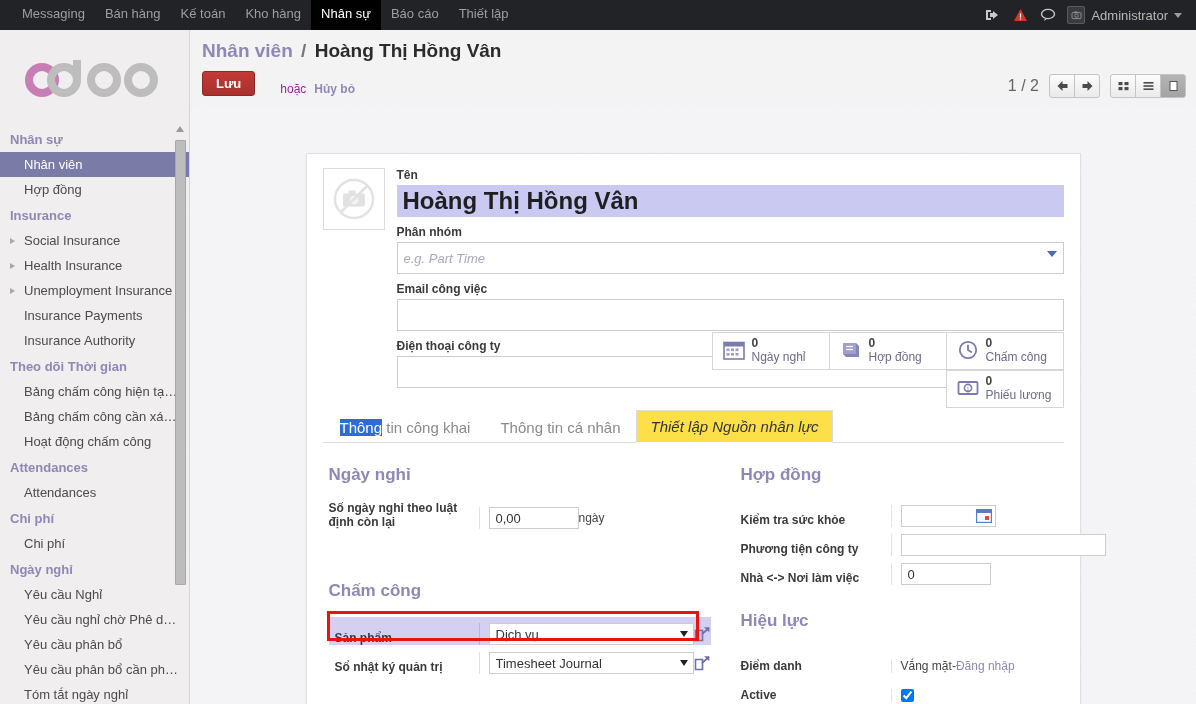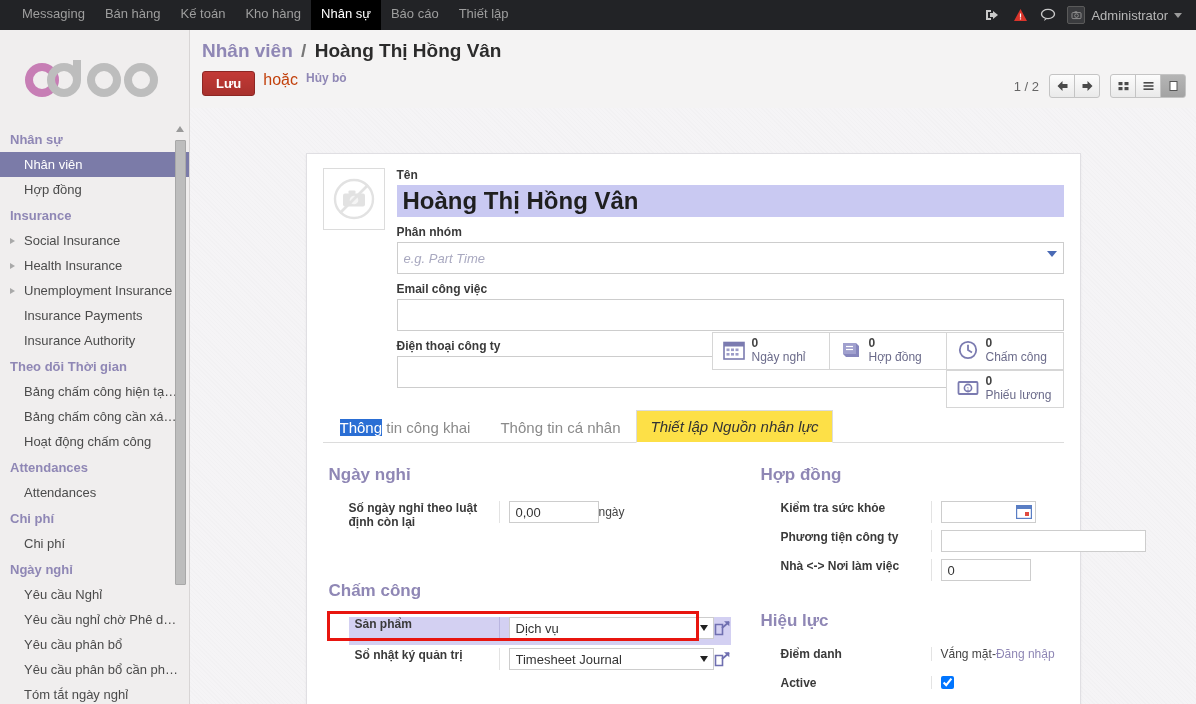--- a/index.html
+++ b/index.html
@@ -112,35 +112,35 @@
   .control-panel {
     background: #f4f3f3;
     border-bottom: 1px solid #dedede;
     padding: 10px 12px 0 12px;
     height: 84px; position: relative;
   }
   .breadcrumb { font-size: 19px; font-weight: bold; margin-bottom: 9px; }
   .bc-link { color: #8f87b5; cursor: pointer; }
   .bc-sep { color: #777; margin: 0 3px; font-weight: bold; }
   .bc-current { color: #2b2b2b; }
-  .btn-row { display: flex; align-items: flex-start; gap: 8px; }
+  .btn-row { display: flex; align-items: flex-end; gap: 8px; }
   .btn-save {
     background: linear-gradient(to bottom, #c33a36, #a8312d);
     border: 1px solid #8d2724; color: #fff;
     font-size: 13px; font-weight: bold;
     padding: 4px 13px; border-radius: 3px; cursor: pointer;
   }
-  .or-text { color: #c2410c; font-size: 16px; }
+  .or-text { color: #a21caf; font-size: 12px; margin-left: 17px; }
   .btn-discard { color: #8f87b5; font-weight: bold; font-size: 12px; cursor: pointer; }
 
   .cp-right {
     position: absolute; right: 10px; top: 44px;
     display: flex; align-items: center; gap: 10px;
   }
-  .pager-text { color: #666; font-size: 13px; }
+  .pager-text { color: #666; font-size: 16px; }
   .btn-group { display: flex; }
   .gbtn {
     background: linear-gradient(to bottom,#fcfcfc,#eaeaea);
     border: 1px solid #c4c4c4; width: 26px; height: 24px;
     display: flex; align-items: center; justify-content: center;
     cursor: pointer; margin-left: -1px;
   }
   .gbtn:first-child { margin-left: 0; border-radius: 3px 0 0 3px; }
   .gbtn:last-child { border-radius: 0 3px 3px 0; }
   .gbtn.active { background: linear-gradient(to bottom,#b5b5b5,#a3a3a3); }
@@ -235,22 +235,22 @@
   .selhl { background: #2a6ed4; color: #fff; }
 
   
   .cols { display: flex; gap: 30px; margin-top: 22px; padding: 0 6px; }
   .col { flex: 1; }
   .group-title {
     color: #8f87b5; font-size: 17px; font-weight: bold;
     padding-bottom: 7px; margin-bottom: 9px;
   }
   .frow {
-    display: flex; align-items: flex-start;
-    min-height: 26px; margin-bottom: 3px; margin-left: 20px;
+    display: flex; align-items: flex-end;
+    min-height: 26px; margin-bottom: 3px;
   }
   .fcap {
     width: 150px; flex: none;
     font-size: 12px; font-weight: bold; color: #3a3a3a;
     padding-right: 8px;
   }
   .fval {
     flex: 1; display: flex; align-items: center; 
     border-left: 1px solid #e3e3e3; padding-left: 9px;
   }

